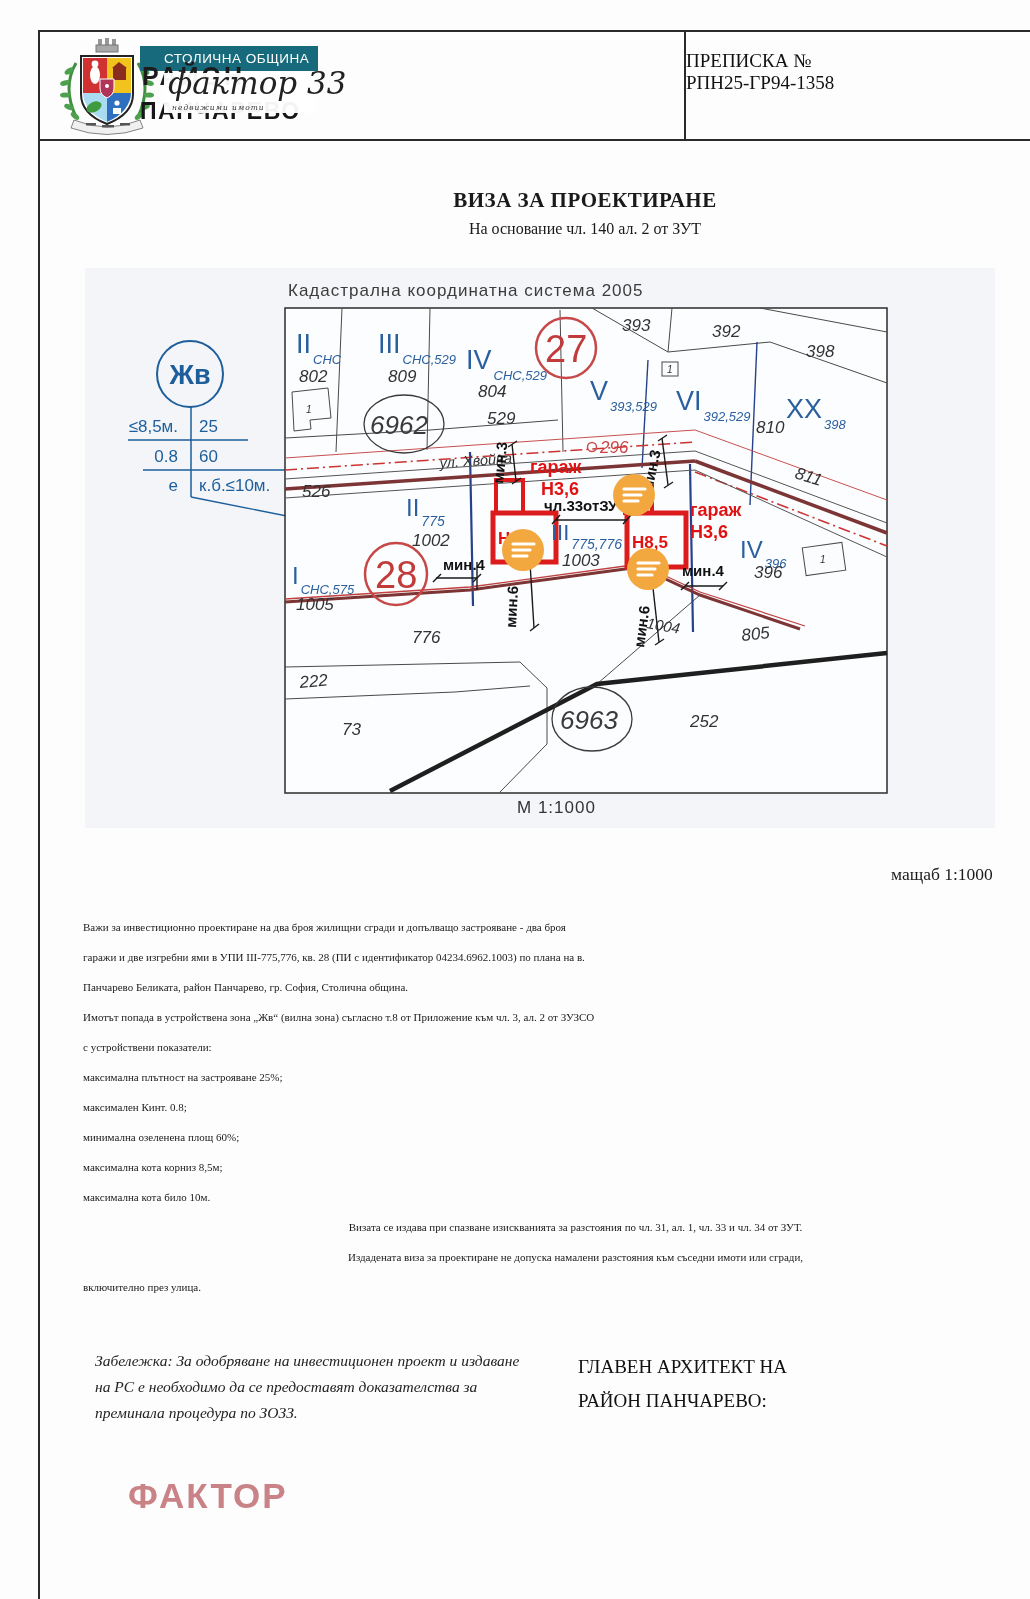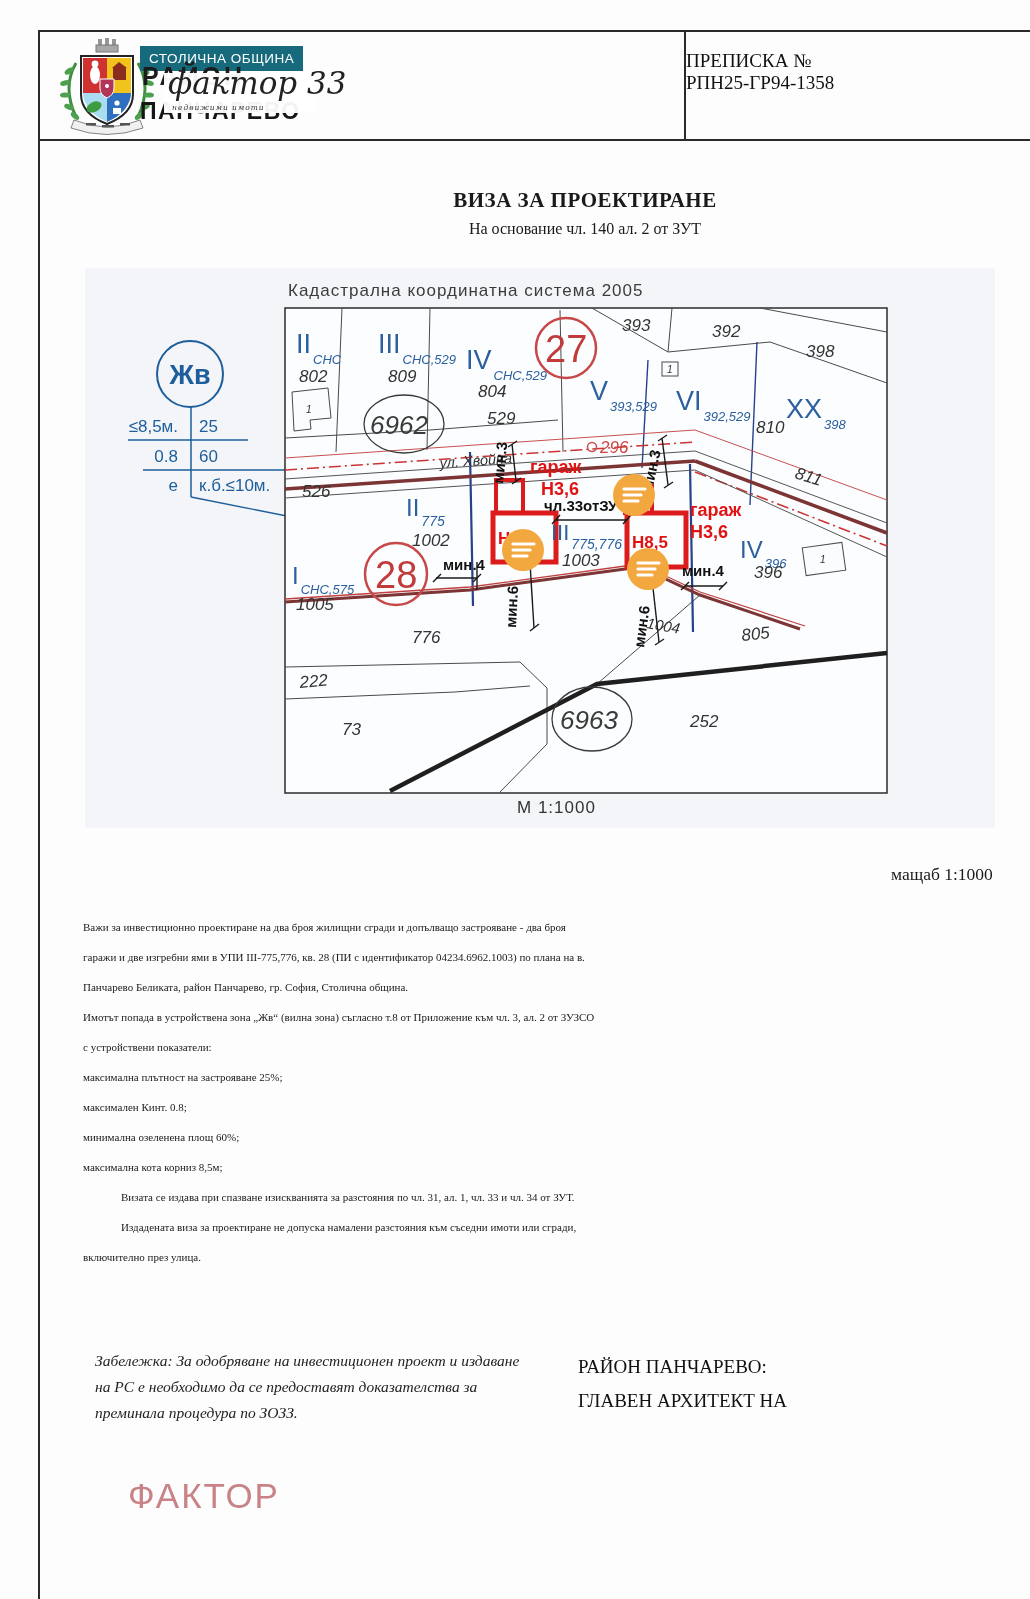--- a/index.html
+++ b/index.html
@@ -7,44 +7,44 @@
         font-family:"Liberation Serif",serif;color:#1a1a1a;}
   .abs{position:absolute;}
   
   .b-left{left:38px;top:30px;width:2px;height:1569px;background:#2a2a2a;}
   .b-top{left:38px;top:30px;width:992px;height:2px;background:#2a2a2a;}
   .b-hdr-bottom{left:38px;top:139px;width:992px;height:2px;background:#2a2a2a;}
   .b-hdr-div{left:684px;top:30px;width:2px;height:111px;background:#2a2a2a;}
   
   .banner{left:140px;top:46px;width:154px;height:25px;background:#176a7c;color:#fff;
           font-family:"Liberation Sans",sans-serif;font-size:13.5px;line-height:25px;
-          letter-spacing:.5px;padding-left:9px;z-index:1;}
+          letter-spacing:.5px;padding-left:24px;z-index:1;}
   .rayon{left:142px;top:62px;font-family:"Liberation Sans",sans-serif;font-size:25px;
          font-weight:600;letter-spacing:3px;color:#1c1c1c;z-index:1;}
   .panch{left:140px;top:98px;font-family:"Liberation Sans",sans-serif;font-size:23px;
          font-weight:600;letter-spacing:1.5px;color:#161616;z-index:2;}
   .wm-box{left:124px;top:73px;width:152px;height:40px;background:rgba(255,255,255,.95);z-index:3;margin-left:40px;}
   .wm-script{position:absolute;left:4px;top:-8px;font-family:"DejaVu Serif",serif;
              font-style:italic;font-size:31px;color:#222;white-space:nowrap;}
   .wm-sub{position:absolute;left:8px;top:30px;font-family:"DejaVu Serif",serif;
           font-style:italic;font-size:7.5px;letter-spacing:1px;color:#333;white-space:nowrap;}
   .case-box{left:686px;top:50px;width:392px;text-align:left;font-size:19px;color:#111;}
   .case-box .num{}
   
   .doc-title{left:140px;top:188px;width:890px;text-align:center;font-size:21px;
              font-weight:bold;letter-spacing:.5px;}
   .doc-basis{left:140px;top:220px;width:890px;text-align:center;font-size:16px;}
   
   .scale-note{left:855px;top:864px;width:160px;font-size:17.5px;margin-left:36px;}
   .bodytext{left:83px;top:912px;width:947px;font-size:11px;line-height:30px;}
   .bodytext div{white-space:nowrap;}
-  .bodytext div.ind{text-indent:38px;}
+  .bodytext div.ind{text-indent:38px;text-align:center;}
   .note{left:95px;top:1348px;width:480px;font-style:italic;font-size:15.5px;line-height:26px;color:#222;}
   .sig{left:578px;top:1350px;width:420px;font-size:19px;line-height:34px;color:#111;}
-  .faktor{left:128px;top:1476px;font-family:"Liberation Sans",sans-serif;font-weight:normal;
+  .faktor{left:128px;top:1476px;font-family:"Liberation Sans",sans-serif;font-weight:bold;
           font-size:35px;letter-spacing:2px;color:#c98386;text-align:right;}
   
   svg text{font-family:"Liberation Sans",sans-serif;}
   .it{font-style:italic;}
 </style>
 </head>
 <body>
 
 <div class="page">
 
@@ -308,31 +308,32 @@
   <div class="abs bodytext">
     <div>Важи за инвестиционно проектиране на два броя жилищни сгради и допълващо застрояване - два броя</div>
     <div>гаражи и две изгребни ями в УПИ III-775,776, кв. 28  (ПИ с идентификатор 04234.6962.1003) по  плана на в.</div>
     <div>Панчарево Беликата, район Панчарево, гр. София, Столична община.</div>
     <div>Имотът попада в устройствена зона „Жв“ (вилна зона) съгласно т.8 от Приложение към чл. 3, ал. 2 от ЗУЗСО</div>
     <div>с устройствени показатели:</div>
     <div>максимална плътност на застрояване 25%;</div>
     <div>максимален Кинт. 0.8;</div>
     <div>минимална озеленена площ 60%;</div>
     <div>максимална кота корниз 8,5м;</div>
+    <div>максимална кота било 10м.</div>
     <div class="ind">Визата се издава при спазване изискванията за разстояния по чл. 31, ал. 1, чл. 33 и чл. 34 от ЗУТ.</div>
     <div class="ind">Издадената виза за проектиране не допуска намалени разстояния към съседни имоти или сгради,</div>
     <div>включително през улица.</div>
   </div>
 
   <div class="abs note">
     <div>Забележка: За одобряване на инвестиционен проект и издаване</div>
     <div>на РС е необходимо да се предоставят доказателства за</div>
     <div>преминала процедура по ЗОЗЗ.</div>
   </div>
 
   <div class="abs sig">
+    <div>ГЛАВЕН АРХИТЕКТ НА</div>
     <div>РАЙОН ПАНЧАРЕВО:</div>
-    <div>ГЛАВЕН АРХИТЕКТ НА</div>
   </div>
 
   <div class="abs faktor">ФАКТОР</div>
 
 </div>
 
 </body></html>

